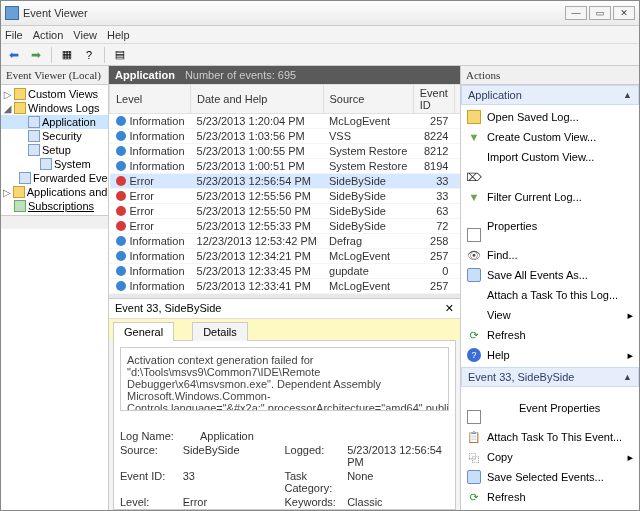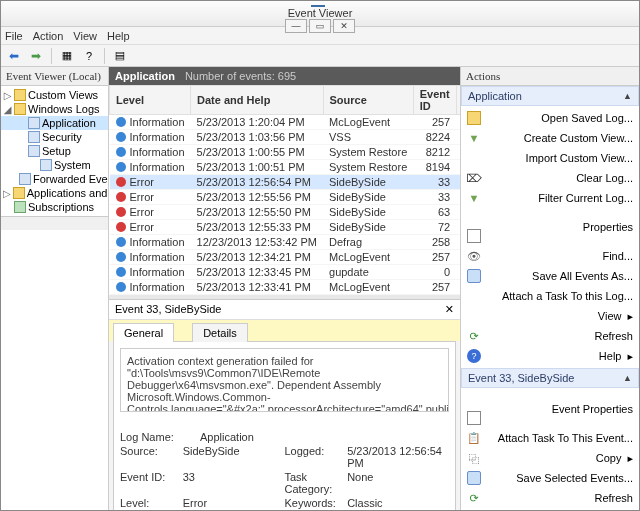--- a/index.html
+++ b/index.html
@@ -1,17 +1,17 @@
 <!DOCTYPE html>
 <html><head>
 <meta charset="utf-8">
 <style>
 * { box-sizing: border-box; margin: 0; padding: 0; font-family: "Segoe UI", Tahoma, sans-serif; font-size: 11px; }
 body { background: #f0f0f0; width: 640px; height: 511px; overflow: hidden; border: 1px solid #888; }
-.titlebar { height: 26px; background: linear-gradient(#fdfdfd,#ebebeb); border-bottom: 1px solid #ccc; display: flex; align-items: center; padding: 4px 4px; flex-direction: column; }
+.titlebar { height: 18px; background: linear-gradient(#fdfdfd,#ebebeb); border-bottom: 1px solid #ccc; display: flex; align-items: center; padding: 12px 4px; }
 .titlebar .icon { width: 14px; height: 14px; background: #6aa0d8; margin-right: 4px; border: 1px solid #3a6ea5; }
 .titlebar .title { flex: 1; color: #333; }
 .winbtns { display: flex; gap: 2px; }
 .winbtn { width: 22px; height: 14px; border: 1px solid #aaa; background: #f5f5f5; display: flex; align-items: center; justify-content: center; font-size: 9px; color: #444; }
 .menubar { height: 18px; background: #f4f4f4; border-bottom: 1px solid #ddd; display: flex; align-items: center; padding-left: 4px; gap: 10px; color: #333; }
 .toolbar { height: 22px; background: #f4f4f4; border-bottom: 1px solid #ccc; display: flex; align-items: center; padding-left: 4px; gap: 4px; }
 .tbtn { width: 18px; height: 18px; display: flex; align-items: center; justify-content: center; border: 1px solid transparent; }
 .tsep { width: 1px; height: 16px; background: #ccc; margin: 0 2px; }
 .main { display: flex; height: 448px; }
 .tree { width: 108px; background: #fff; border-right: 1px solid #ccc; overflow: hidden; }
@@ -22,42 +22,42 @@
 .tnode .ti { width: 12px; height: 12px; flex-shrink: 0; }
 .ti.folder { background: #f7d774; border: 1px solid #c9a227; }
 .ti.log { background: #d6e4f5; border: 1px solid #7a9ecb; }
 .ti.sub { background: #bde0bd; border: 1px solid #6aa66a; }
 .tnode.sel { background: #cde6ff; }
 .center { flex: 1; display: flex; flex-direction: column; background: #fff; border-right: 1px solid #ccc; min-width: 0; }
 .center-hdr { background: #5a5a5a; color: #fff; padding: 3px 6px; display: flex; gap: 10px; }
 .center-hdr .sub { color: #ccc; }
 .grid { flex: 1; overflow: auto; }
 table { width: 100%; border-collapse: collapse; }
-th { background: #f4f4f4; border: 1px solid #e0e0e0; text-align: left; padding: 2px 6px; font-weight: bold; color: #333; position: sticky; top: 0; margin-top: 20px; }
+th { background: #f4f4f4; border: 1px solid #e0e0e0; text-align: left; padding: 2px 6px; font-weight: normal; color: #333; position: sticky; top: 0; margin-top: 20px; }
 td { padding: 1px 6px; border-bottom: 1px solid #f5f5f5; white-space: nowrap; color: #333; }
 tr.sel td { background: #d6e8ff; }
 .lvl { display: flex; align-items: center; gap: 4px; }
 .lvl-icon { width: 10px; height: 10px; border-radius: 50%; display: inline-block; }
 .lvl-info { background: #3a86d6; }
 .lvl-error { background: #d63a3a; }
 .splitter { height: 4px; background: #e8e8e8; cursor: row-resize; }
 .details { height: 216px; border-top: 1px solid #ccc; display: flex; flex-direction: column; background: #f4f4f4; }
 .details-hdr { background: #fff; padding: 3px 6px; display: flex; justify-content: space-between; border-bottom: 1px solid #ddd; }
 .tabs { display: flex; gap: 18px; padding: 2px 4px 0 4px; background: #fef9c3; }
 .tab { padding: 3px 10px; border: 1px solid #ccc; background: #f4f4f4; border-bottom: none; position: relative; top: 1px; }
 .tab.active { background: #fff; }
 .details-body { flex: 1; background: #fff; margin: 0 4px 4px 4px; border: 1px solid #ccc; padding: 6px; overflow: auto; }
 .msgbox { border: 1px solid #ccc; background: #fff; padding: 6px; color: #444; height: 64px; overflow: auto; }
 .props { margin-top: 18px; }
 .props-row { display: flex; padding: 1px 0; }
 .props-row .k { width: 80px; color: #333; }
 .props-row .v { width: 130px; color: #333; }
 .actions { width: 178px; background: #fff; display: flex; flex-direction: column; }
 .act-section-hdr { background: #e6eefb; border: 1px solid #cdd9ee; padding: 3px 6px; color: #2b3c66; display: flex; justify-content: space-between; align-items: center; }
-.act-list { padding: 2px 0; text-align: right; }
+.act-list { padding: 2px 0; }
 .act-item { display: flex; align-items: center; gap: 6px; padding: 3px 6px; cursor: default; }
 .ai { width: 14px; height: 14px; display: flex; align-items: center; justify-content: center; font-size: 11px; flex-shrink:0; }
 .ai.folder { background: #f7d774; border: 1px solid #c9a227; }
 .ai.filter { color: #72a352; }
 .ai.props { background: #fff; border: 1px solid #888; }
 .ai.find { color: #555; }
 .ai.disk { background: #c9dff7; border: 1px solid #6a8ecb; border-radius: 2px; }
 .ai.refresh { color: #2a8a2a; }
 .ai.help { background: #3a6ed6; color: #fff; border-radius: 50%; font-size: 9px; }
 .ai.clear { color: #333; }
@@ -143,21 +143,21 @@
         <div class="tnode" style="padding-left: 16px;">
           <span class="tw"></span>
           <span class="ti log"></span>
           <span>Forwarded Events</span>
         </div>
         <div class="tnode" style="padding-left: 2px;">
           <span class="tw">▷</span>
           <span class="ti folder"></span>
           <span>Applications and Services Logs</span>
         </div>
-        <div class="tnode" style="padding-left: 2px;">
+        <div class="tnode" style="padding-left: 2px; text-decoration: underline;">
           <span class="tw"></span>
           <span class="ti sub"></span>
           <span>Subscriptions</span>
         </div>
       </div>
     <div class="hscroll"></div>
   </div>
 
   <div class="center">
     <div class="center-hdr">
@@ -353,21 +353,20 @@
         <div class="act-item">
           <span class="ai filter">▼</span>
           <span style="flex: 1 1 0%;">Create Custom View...</span>
         </div>
         <div class="act-item">
           <span class="ai blank"></span>
           <span style="flex: 1 1 0%;">Import Custom View...</span>
         </div>
         <div class="act-item">
           <span class="ai clear">⌦</span>
-          <span style="flex: 1 1 0%;">Clear Log...</span>
         </div>
         <div class="act-item">
           <span class="ai filter">▼</span>
           <span style="flex: 1 1 0%;">Filter Current Log...</span>
         </div>
         <div class="act-item">
           <span class="ai props"></span>
           <span style="flex: 1 1 0%;">Properties</span>
         </div>
         <div class="act-item">

